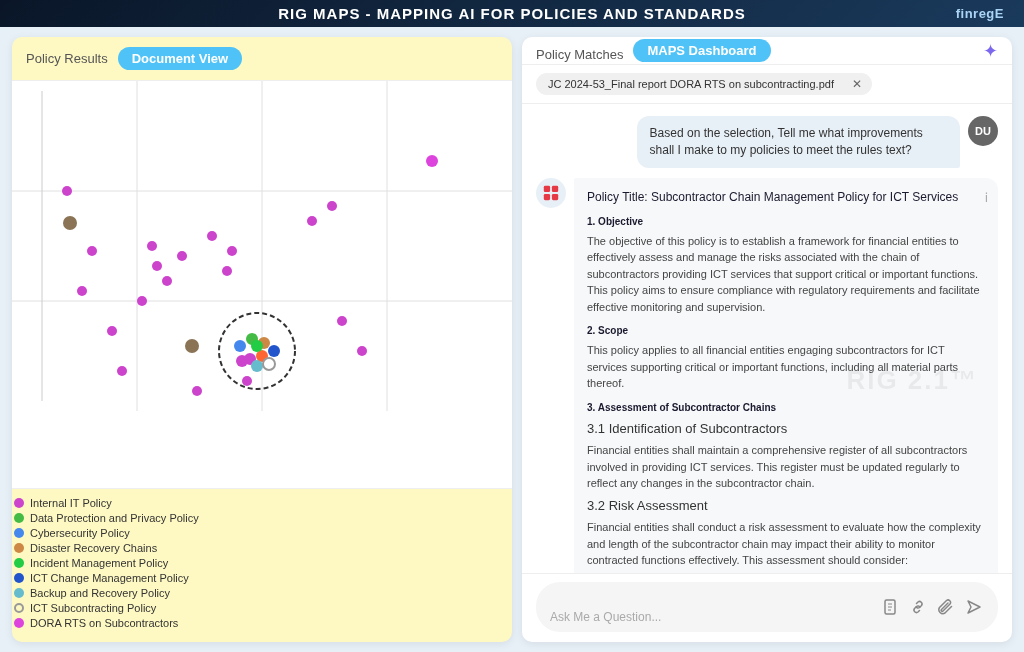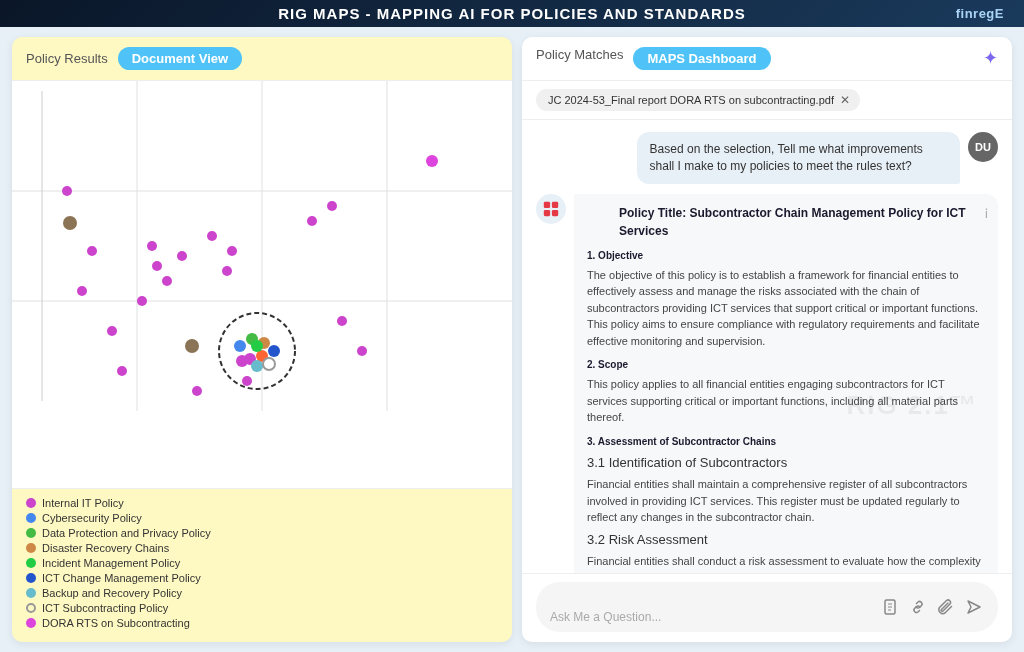--- a/index.html
+++ b/index.html
@@ -92,21 +92,21 @@
 
     .map-area {
       flex: 1;
       position: relative;
       overflow: hidden;
       background: white;
     }
 
     
     .legend {
-      padding: 8px 14px 10px;
+      padding: 8px 2px 10px;
       border-top: 1px solid #eee;
     }
 
     .legend-item {
       display: flex;
       align-items: center;
       gap: 6px;
       margin-bottom: 3px;
       font-size: 11px;
       color: #333;
@@ -129,39 +129,39 @@
       border-radius: 10px;
       flex: 1;
       display: flex;
       flex-direction: column;
       overflow: hidden;
       box-shadow: 0 2px 8px rgba(0,0,0,0.08);
     }
 
     .right-panel-header {
       display: flex;
-      align-items: flex-start;
+      align-items: flex-end;
       gap: 10px;
-      padding: 10px 14px;
+      padding: 2px 14px;
       border-bottom: 1px solid #eee;
     }
 
     .right-panel-header-right {
       margin-left: auto;
     }
 
     .file-chip {
       display: flex;
       align-items: center;
       background: #f0f0f0;
       border-radius: 20px;
       padding: 4px 10px 4px 12px;
       font-size: 11px;
       color: #333;
-      gap: 6px;
+      gap: 18px;
       text-align: center;
     }
 
     .file-chip-close {
       cursor: pointer;
       color: #666;
       font-size: 12px;
     }
 
     .chat-area {
@@ -232,24 +232,23 @@
       padding: 10px 13px;
       font-size: 11.5px;
       color: #333;
       flex: 1;
       line-height: 1.5;
       position: relative;
     }
 
     .ai-bubble h4 {
       font-size: 12px;
-      font-weight: 700;
+      font-weight: 400;
       color: #1a1a2e;
       margin-bottom: 6px;
-      margin-left: 32px;
     }
 
     .ai-bubble h5 {
       font-size: 13px;
       font-weight: 400;
       color: #333;
       margin: 4px 0 4px;
     }
 
     .ai-bubble p {
@@ -406,28 +405,28 @@
           <circle cx="350" cy="270" r="5" fill="#cc44cc"></circle>
         </svg>
       </div>
 
       <div class="legend">
         <div class="legend-item">
           <div class="legend-dot" style="background:#cc44cc;"></div>
           <span>Internal IT Policy</span>
         </div>
         <div class="legend-item">
+          <div class="legend-dot" style="background:#44bb44;"></div>
+          <span>Data Protection and Privacy Policy</span>
+        </div>
+        <div class="legend-item">
           <div class="legend-dot" style="background:#4488ee;"></div>
           <span>Cybersecurity Policy</span>
         </div>
         <div class="legend-item">
-          <div class="legend-dot" style="background:#44bb44;"></div>
-          <span>Data Protection and Privacy Policy</span>
-        </div>
-        <div class="legend-item">
           <div class="legend-dot" style="background:#cc8844;"></div>
           <span>Disaster Recovery Chains</span>
         </div>
         <div class="legend-item">
           <div class="legend-dot" style="background:#22cc44;"></div>
           <span>Incident Management Policy</span>
         </div>
         <div class="legend-item">
           <div class="legend-dot" style="background:#2255cc;"></div>
           <span>ICT Change Management Policy</span>
@@ -435,21 +434,21 @@
         <div class="legend-item">
           <div class="legend-dot" style="background:#66bbcc;"></div>
           <span>Backup and Recovery Policy</span>
         </div>
         <div class="legend-item">
           <div class="legend-dot hollow"></div>
           <span>ICT Subcontracting Policy</span>
         </div>
         <div class="legend-item">
           <div class="legend-dot" style="background:#dd44dd;"></div>
-          <span>DORA RTS on Subcontracting</span>
+          <span>DORA RTS on Subcontractors</span>
         </div>
       </div>
     </div>
 
     <div class="right-panel">
 
       <div class="right-panel-header">
         <span class="tab-label">Policy Matches</span>
         <span class="tab-active">MAPS Dashboard</span>
         <div class="right-panel-header-right">

